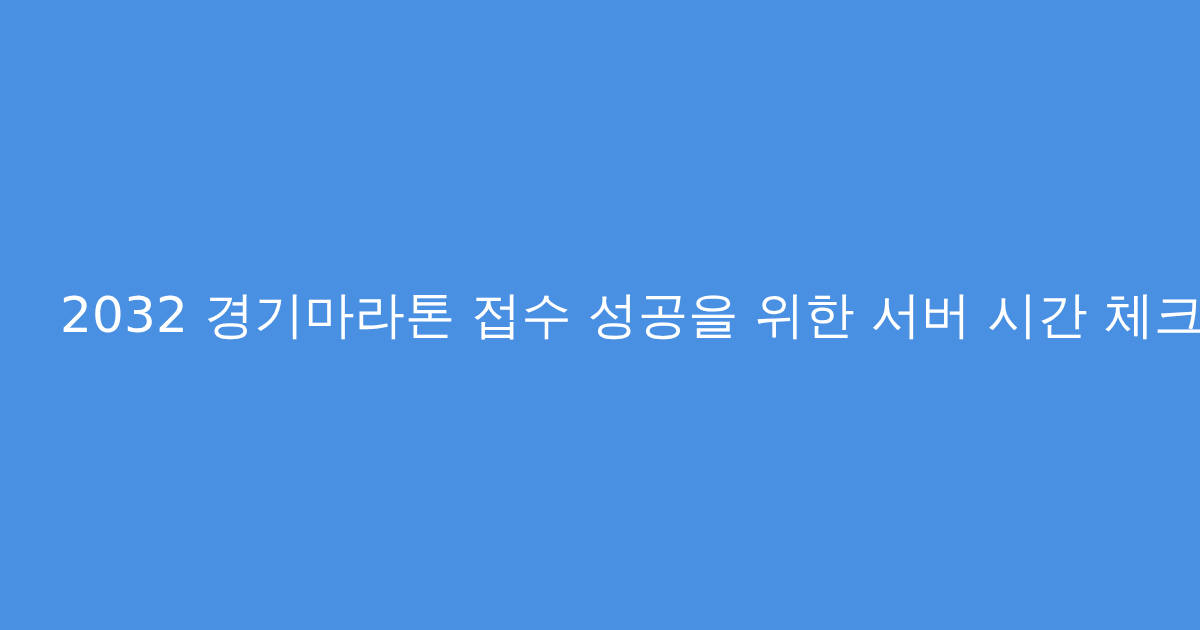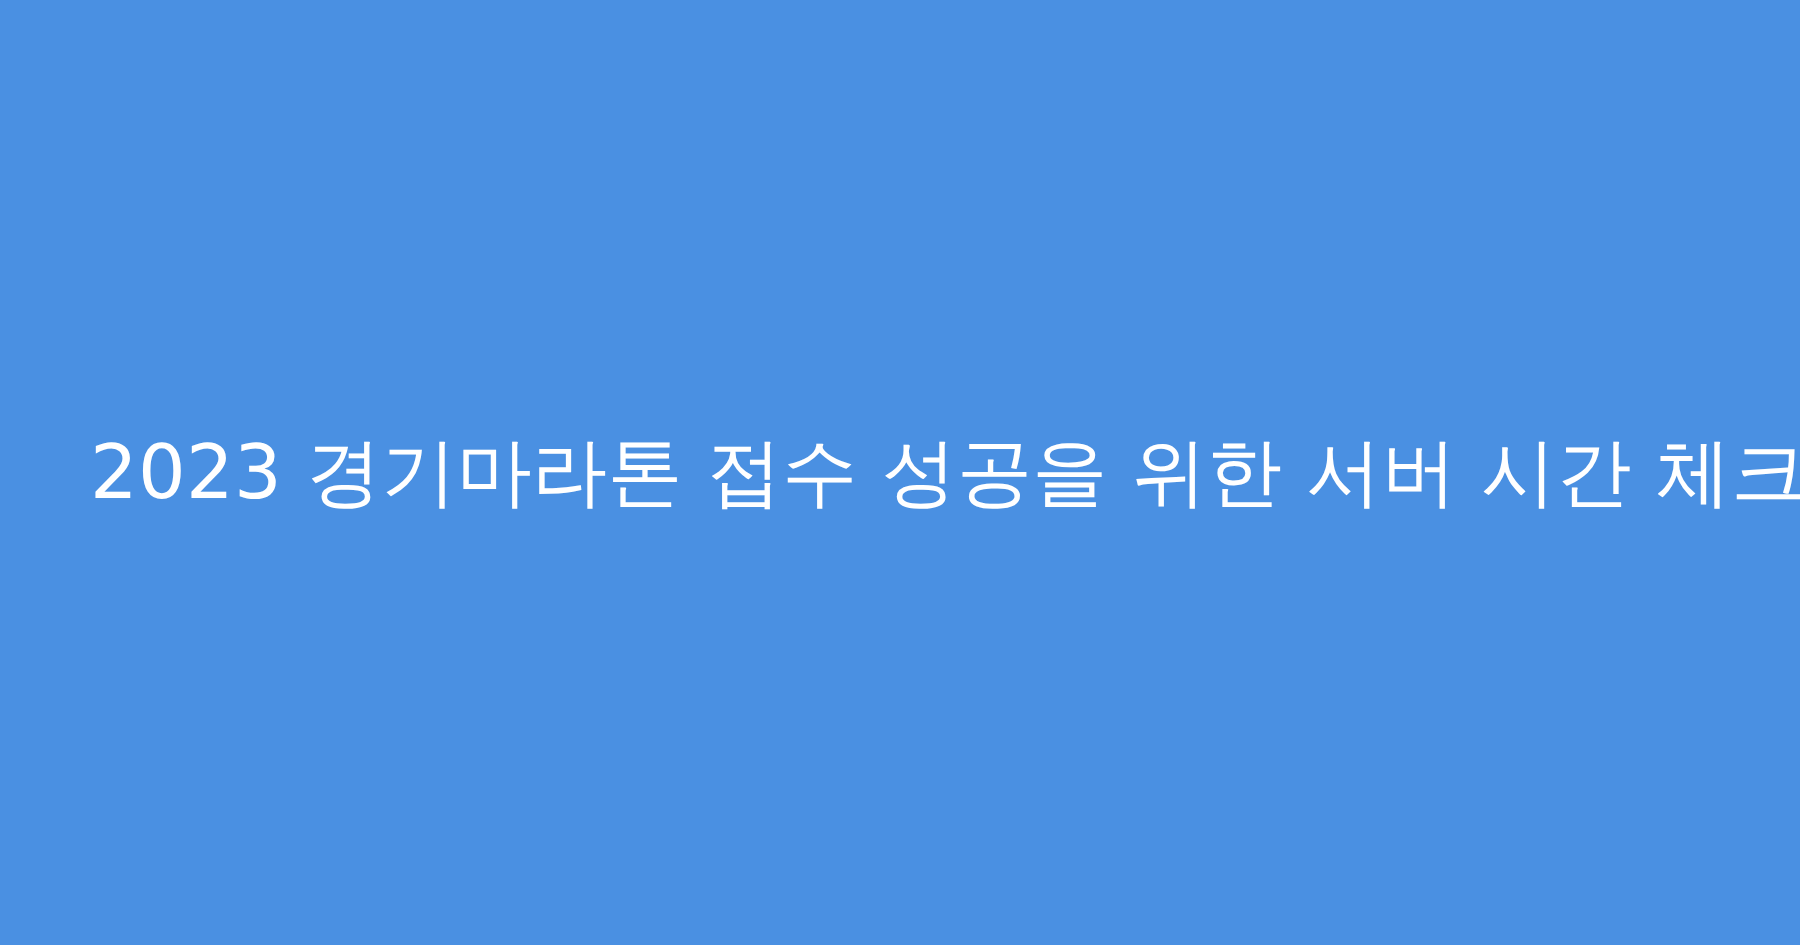--- a/index.html
+++ b/index.html
@@ -41,15 +41,15 @@
     letter-spacing: 0.2px;
     white-space: nowrap;
     -webkit-font-smoothing: antialiased;
   }
 </style>
 </head>
 <body>
 
 <div class="og-card">
 
-  <h1 class="og-headline">2023 경기마라톤 접수 성공을 위한 서버 시간 체크</h1>
+  <h1 class="og-headline">2032 경기마라톤 접수 성공을 위한 서버 시간 체크</h1>
 
 </div>
 
 </body></html>

